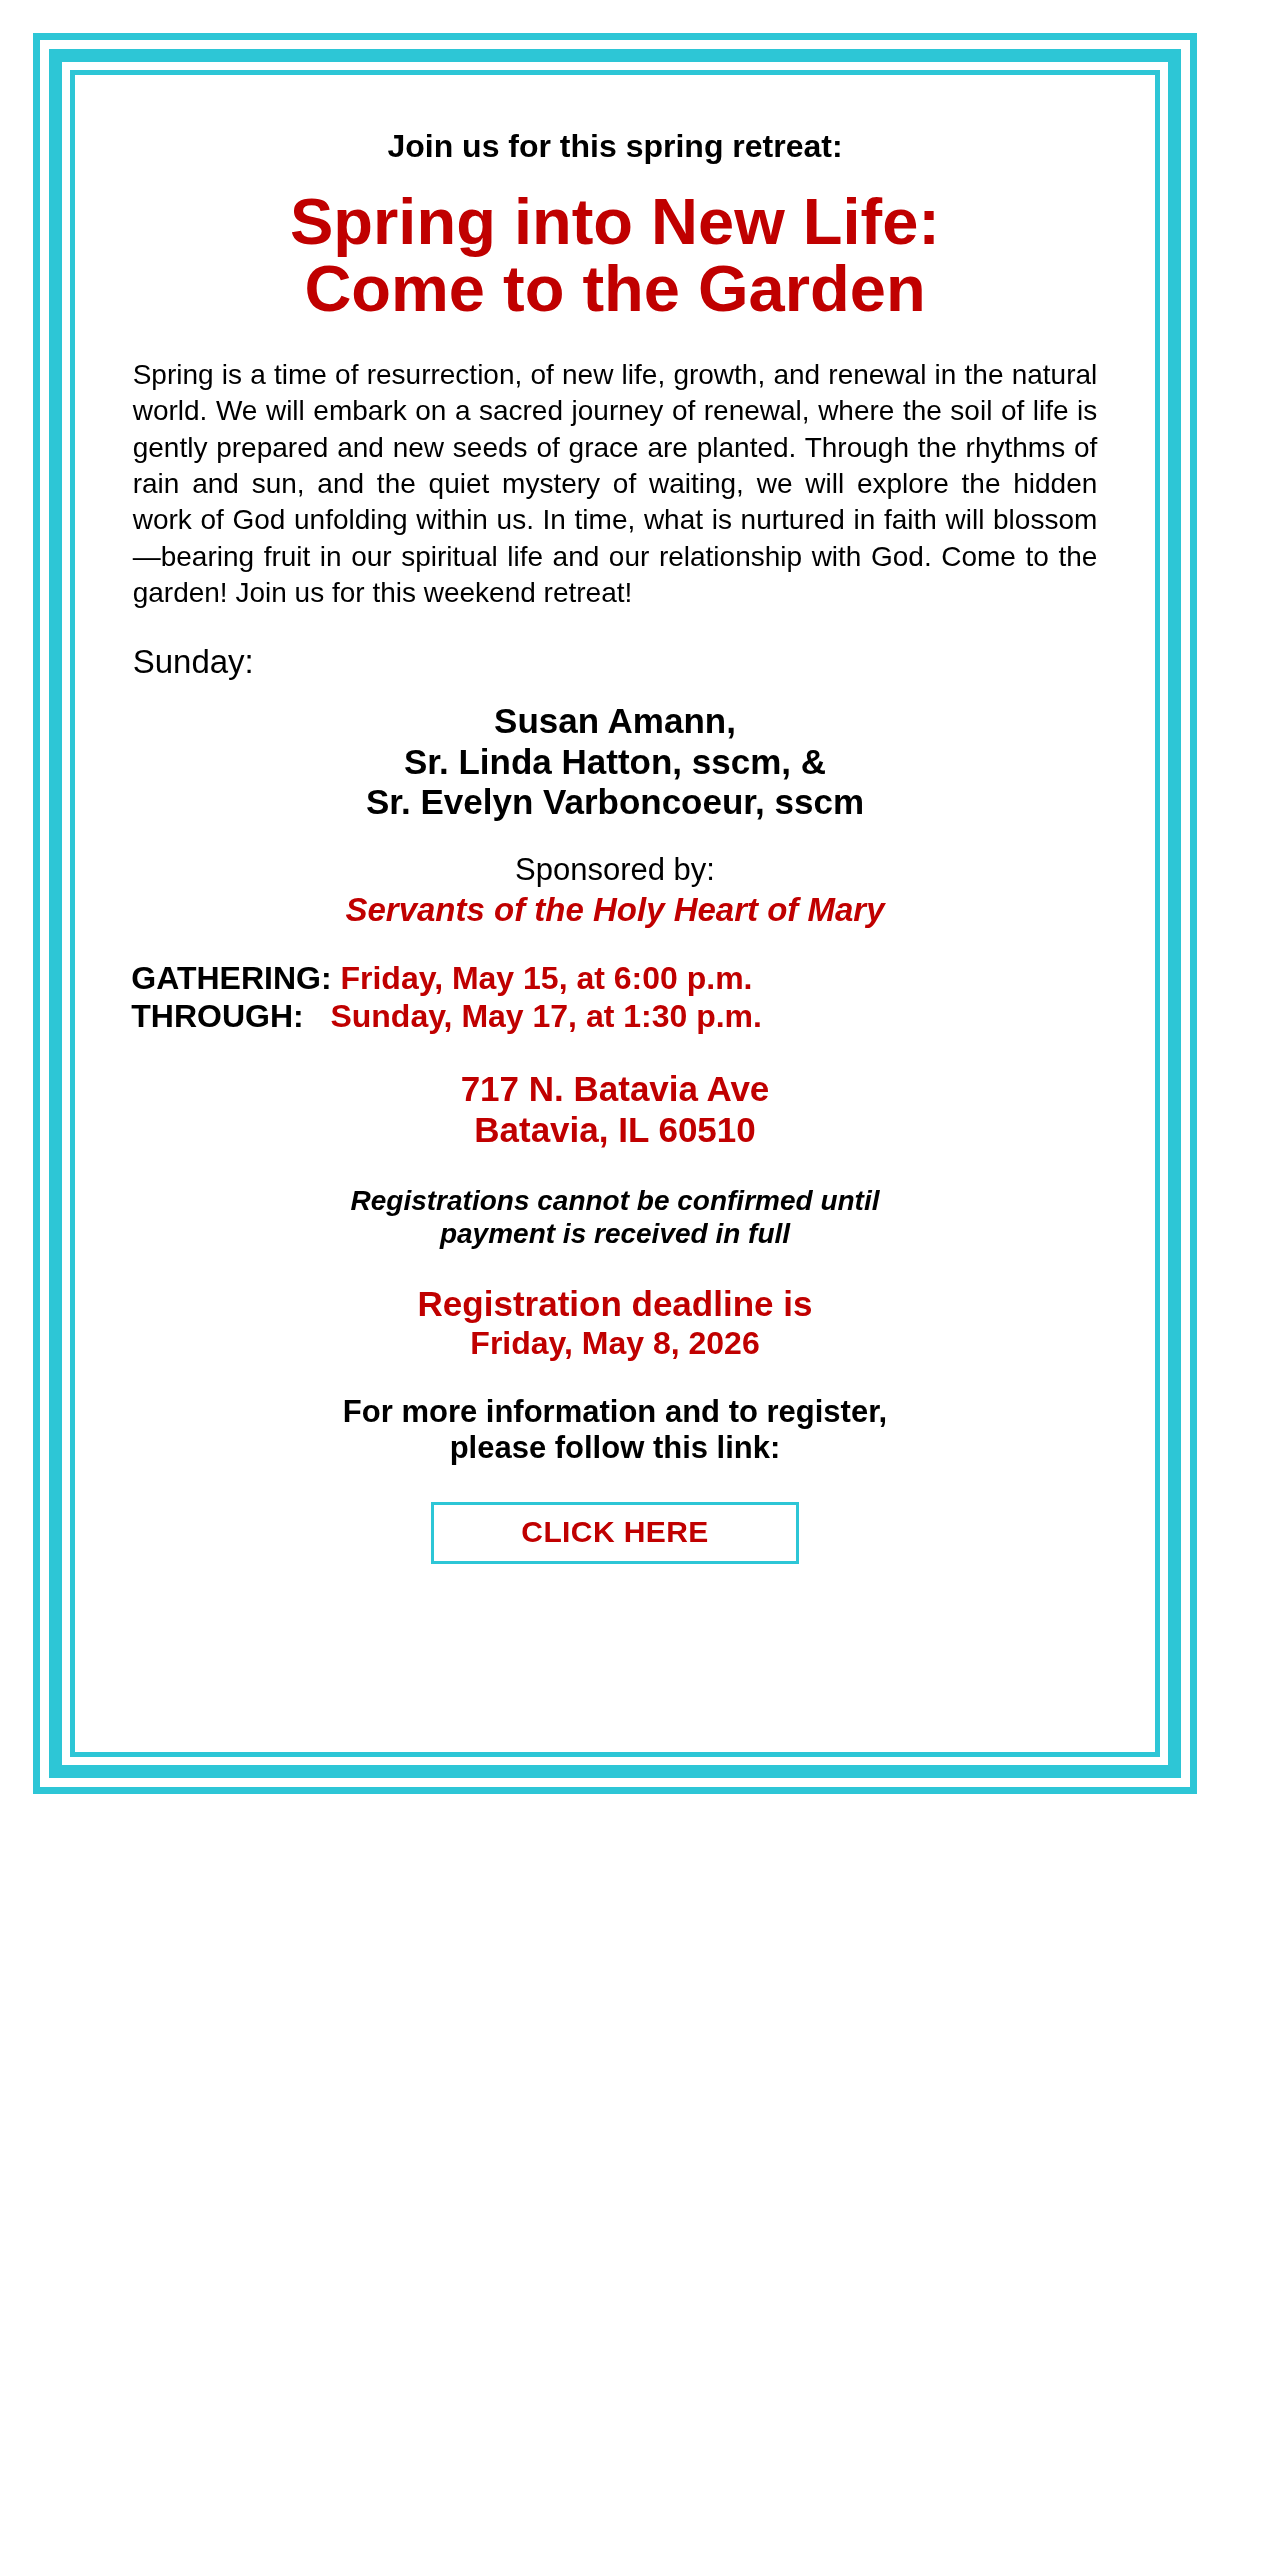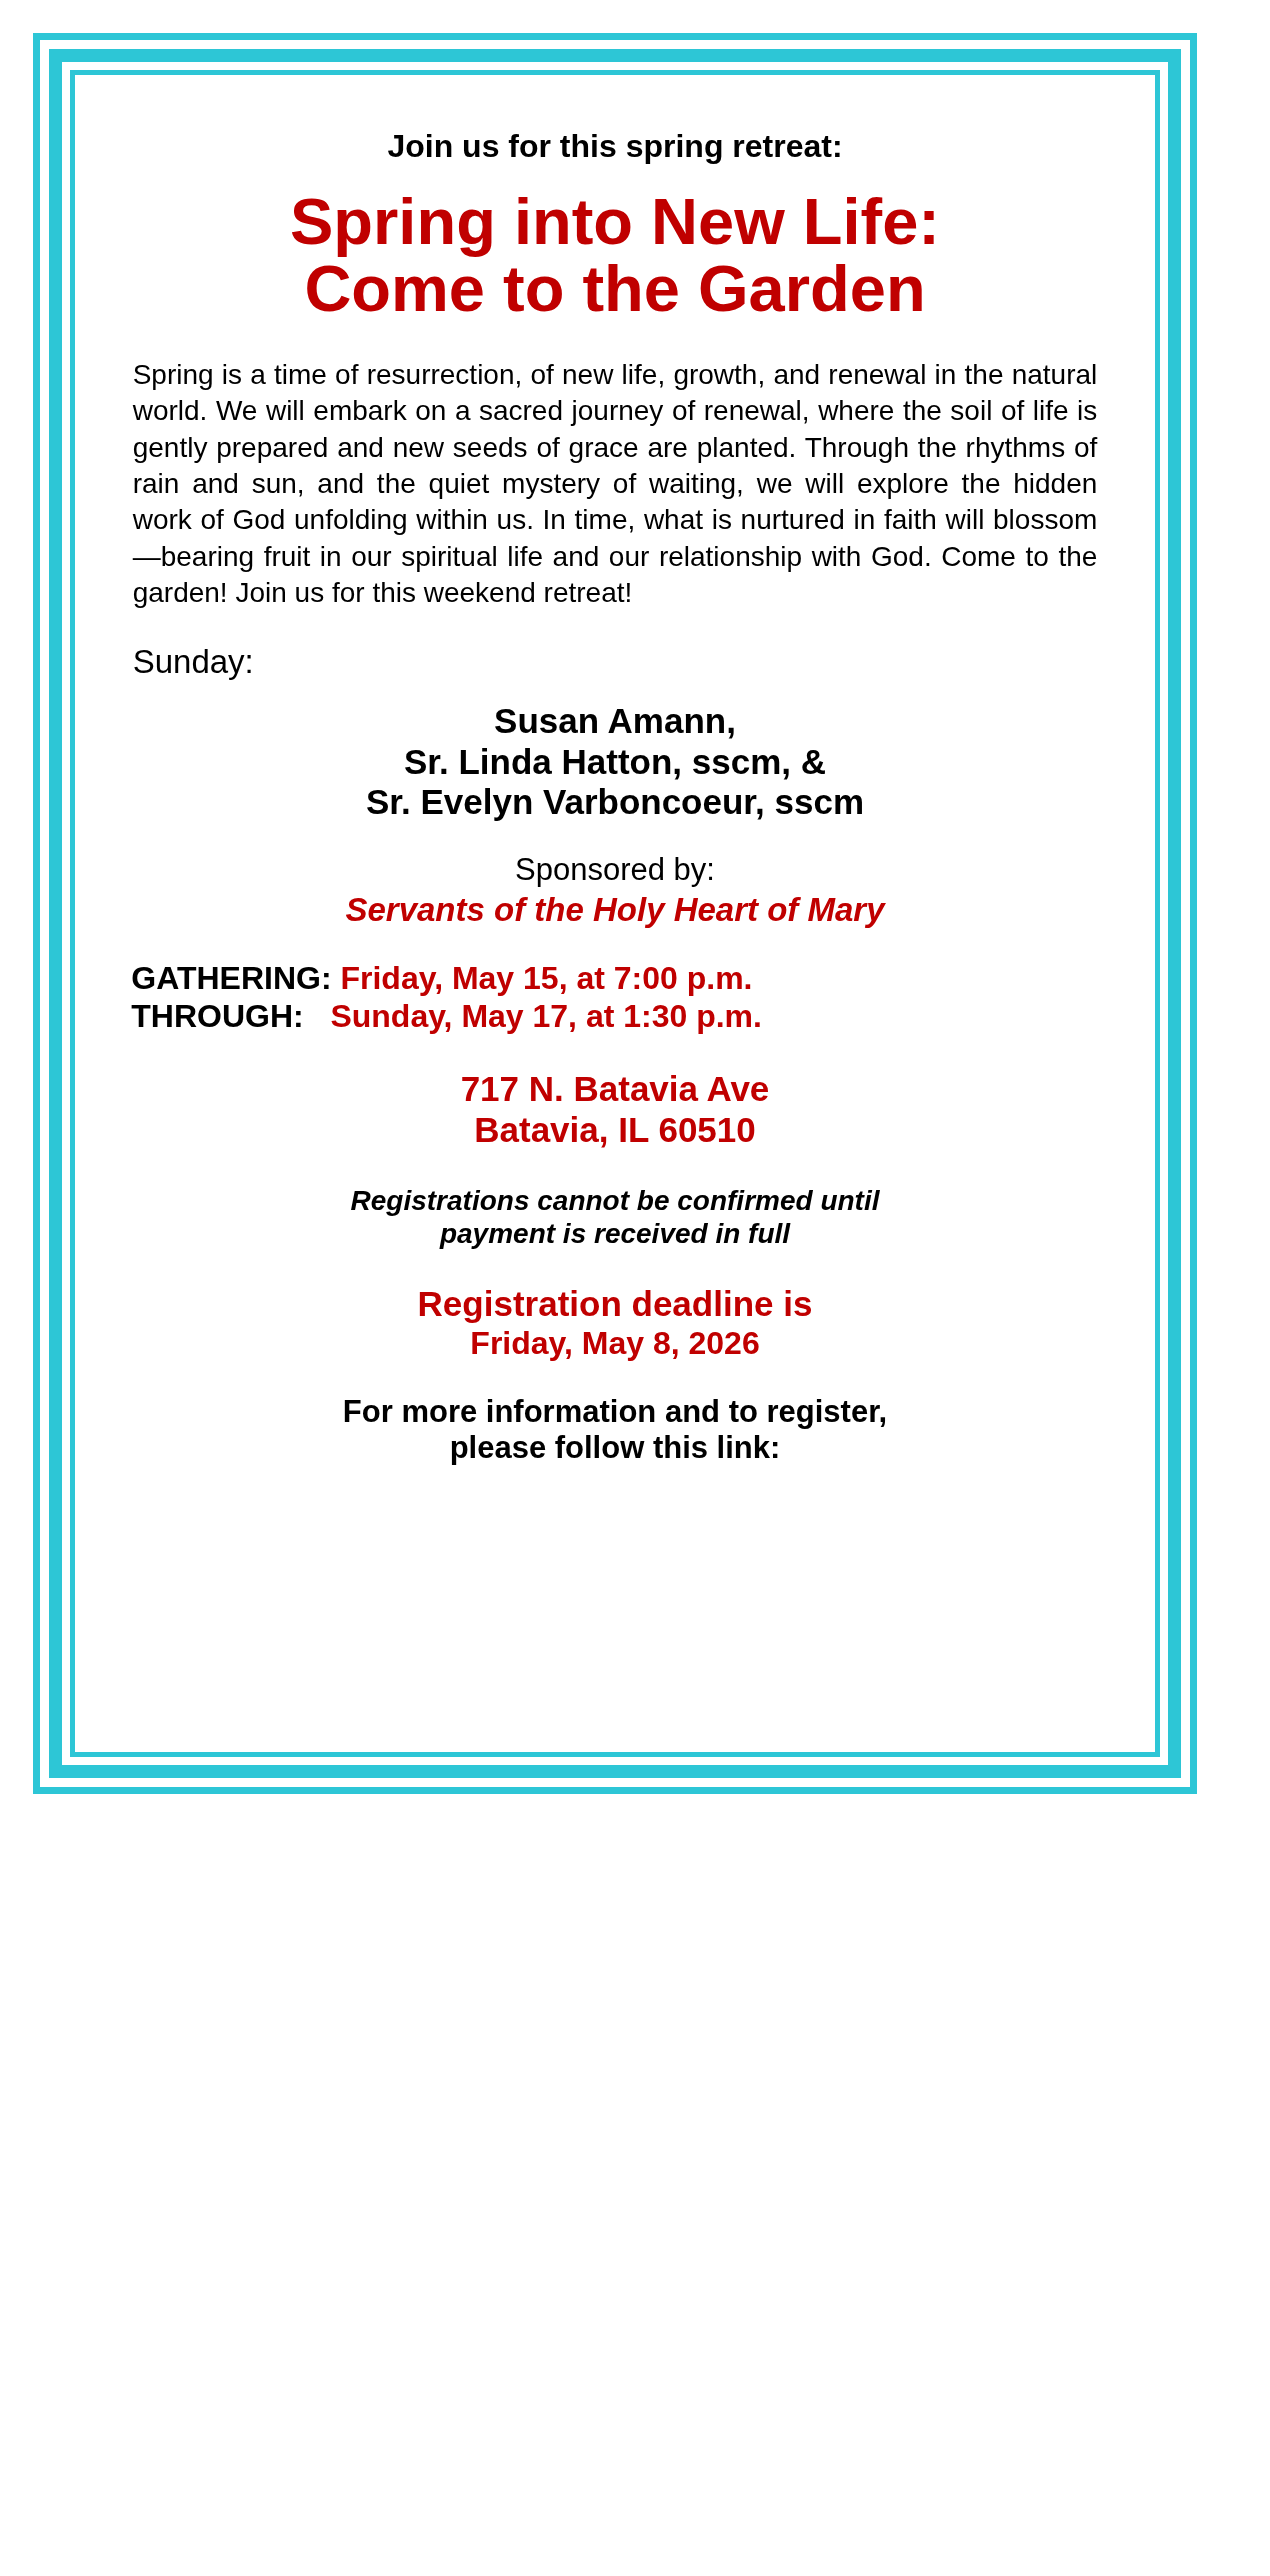--- a/index.html
+++ b/index.html
@@ -237,21 +237,21 @@
           <span>Sr. Linda Hatton, sscm, &amp;</span>
           <span>Sr. Evelyn Varboncoeur, sscm</span>
         </div>
 
         <div class="sponsor">
           <span class="sponsor-label cond">Sponsored by:</span>
           <span class="sponsor-name cond">Servants of the Holy Heart of Mary</span>
         </div>
 
         <div class="schedule cond">
-          <span class="sched-row"><span class="sched-label">GATHERING:</span><span class="sched-value"> Friday, May 15, at 7:00 p.m.</span></span>
+          <span class="sched-row"><span class="sched-label">GATHERING:</span><span class="sched-value"> Friday, May 15, at 6:00 p.m.</span></span>
           <span class="sched-row"><span class="sched-label">THROUGH:</span><span class="sched-value">   Sunday, May 17, at 1:30 p.m.</span></span>
         </div>
 
         <div class="venue cond">
           <span>717 N. Batavia Ave</span>
           <span>Batavia, IL 60510</span>
         </div>
 
         <div class="payment-note cond">
           <span>Registrations cannot be confirmed until</span>
@@ -261,18 +261,21 @@
         <div class="deadline cond">
           <span class="dl-1">Registration deadline is</span>
           <span class="dl-2">Friday, May 8, 2026</span>
         </div>
 
         <div class="register-info cond">
           <span>For more information and to register,</span>
           <span>please follow this link:</span>
         </div>
 
+        <div class="cta-wrap">
+          <a class="cta-button" href="#">CLICK HERE</a>
+        </div>
 
       </div>
     </div>
   </div>
 </div>
 
 
 </body></html>

